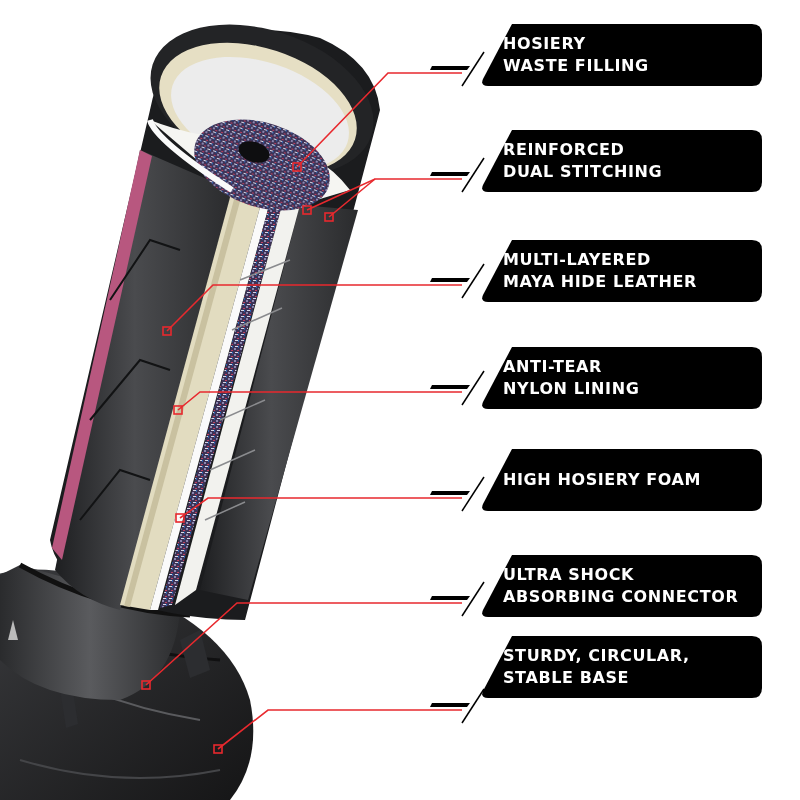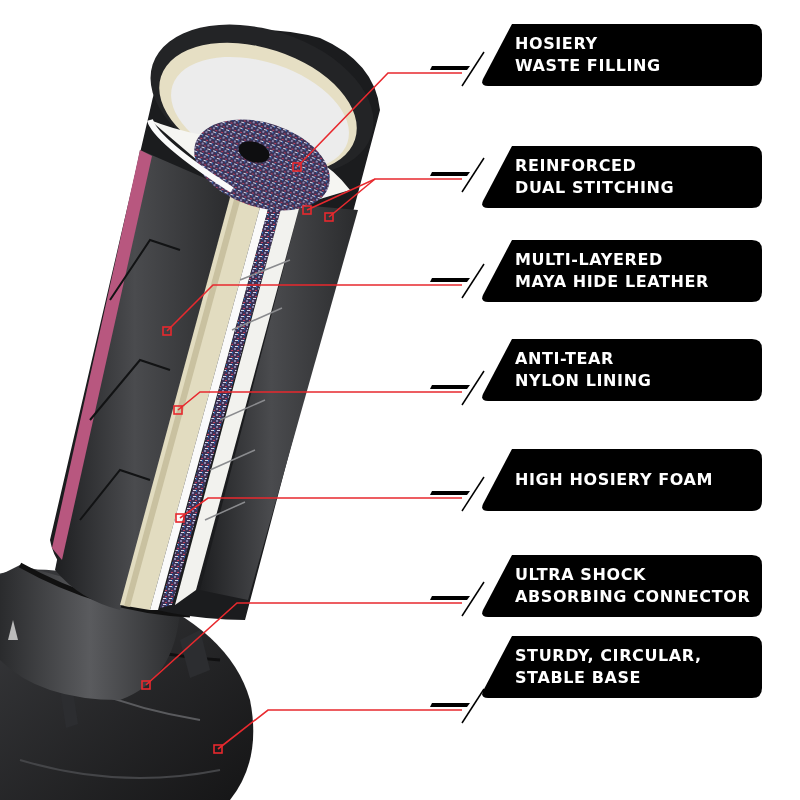--- a/index.html
+++ b/index.html
@@ -5,21 +5,21 @@
   html, body { margin: 0; padding: 0; background: #ffffff; }
   body { width: 800px; height: 800px; position: relative; overflow: hidden; font-family: "DejaVu Sans", sans-serif; }
   #stage { position: absolute; left: 0; top: 0; width: 800px; height: 800px; }
   svg.art { position: absolute; left: 0; top: 0; }
   .label {
     position: absolute; left: 480px; width: 282px; height: 62px;
     display: flex; align-items: center;
   }
   .label .bg { position: absolute; inset: 0; }
   .label .txt {
-    position: relative; margin-left: 35px;
+    position: relative; margin-left: 23px;
     color: #ffffff; font-weight: bold; font-size: 16px; line-height: 22px;
     letter-spacing: 0.6px; white-space: pre-line;
   }
 </style>
 </head>
 <body>
 
 <div id="stage">
 
   <svg class="art" width="800" height="800" viewBox="0 0 800 800">
@@ -152,35 +152,35 @@
     </g>
   </svg>
 
   <div class="label" style="top:24px">
     <svg class="bg" width="282" height="62" viewBox="0 0 282 62">
         <path d="M 32 0 L 272 0 Q 282 0 282 10 L 282 52 Q 282 62 272 62 L 8 62 Q 0 62 3 55 Z" fill="#000"></path>
       </svg>
     <span class="txt">HOSIERY
 WASTE FILLING</span>
   </div>
-  <div class="label" style="top:146px">
+  <div class="label" style="top:130px">
     <svg class="bg" width="282" height="62" viewBox="0 0 282 62">
         <path d="M 32 0 L 272 0 Q 282 0 282 10 L 282 52 Q 282 62 272 62 L 8 62 Q 0 62 3 55 Z" fill="#000"></path>
       </svg>
     <span class="txt">REINFORCED
 DUAL STITCHING</span>
   </div>
   <div class="label" style="top:240px">
     <svg class="bg" width="282" height="62" viewBox="0 0 282 62">
         <path d="M 32 0 L 272 0 Q 282 0 282 10 L 282 52 Q 282 62 272 62 L 8 62 Q 0 62 3 55 Z" fill="#000"></path>
       </svg>
     <span class="txt">MULTI-LAYERED
 MAYA HIDE LEATHER</span>
   </div>
-  <div class="label" style="top:339px">
+  <div class="label" style="top:347px">
     <svg class="bg" width="282" height="62" viewBox="0 0 282 62">
         <path d="M 32 0 L 272 0 Q 282 0 282 10 L 282 52 Q 282 62 272 62 L 8 62 Q 0 62 3 55 Z" fill="#000"></path>
       </svg>
     <span class="txt">ANTI-TEAR
 NYLON LINING</span>
   </div>
   <div class="label" style="top:449px">
     <svg class="bg" width="282" height="62" viewBox="0 0 282 62">
         <path d="M 32 0 L 272 0 Q 282 0 282 10 L 282 52 Q 282 62 272 62 L 8 62 Q 0 62 3 55 Z" fill="#000"></path>
       </svg>

